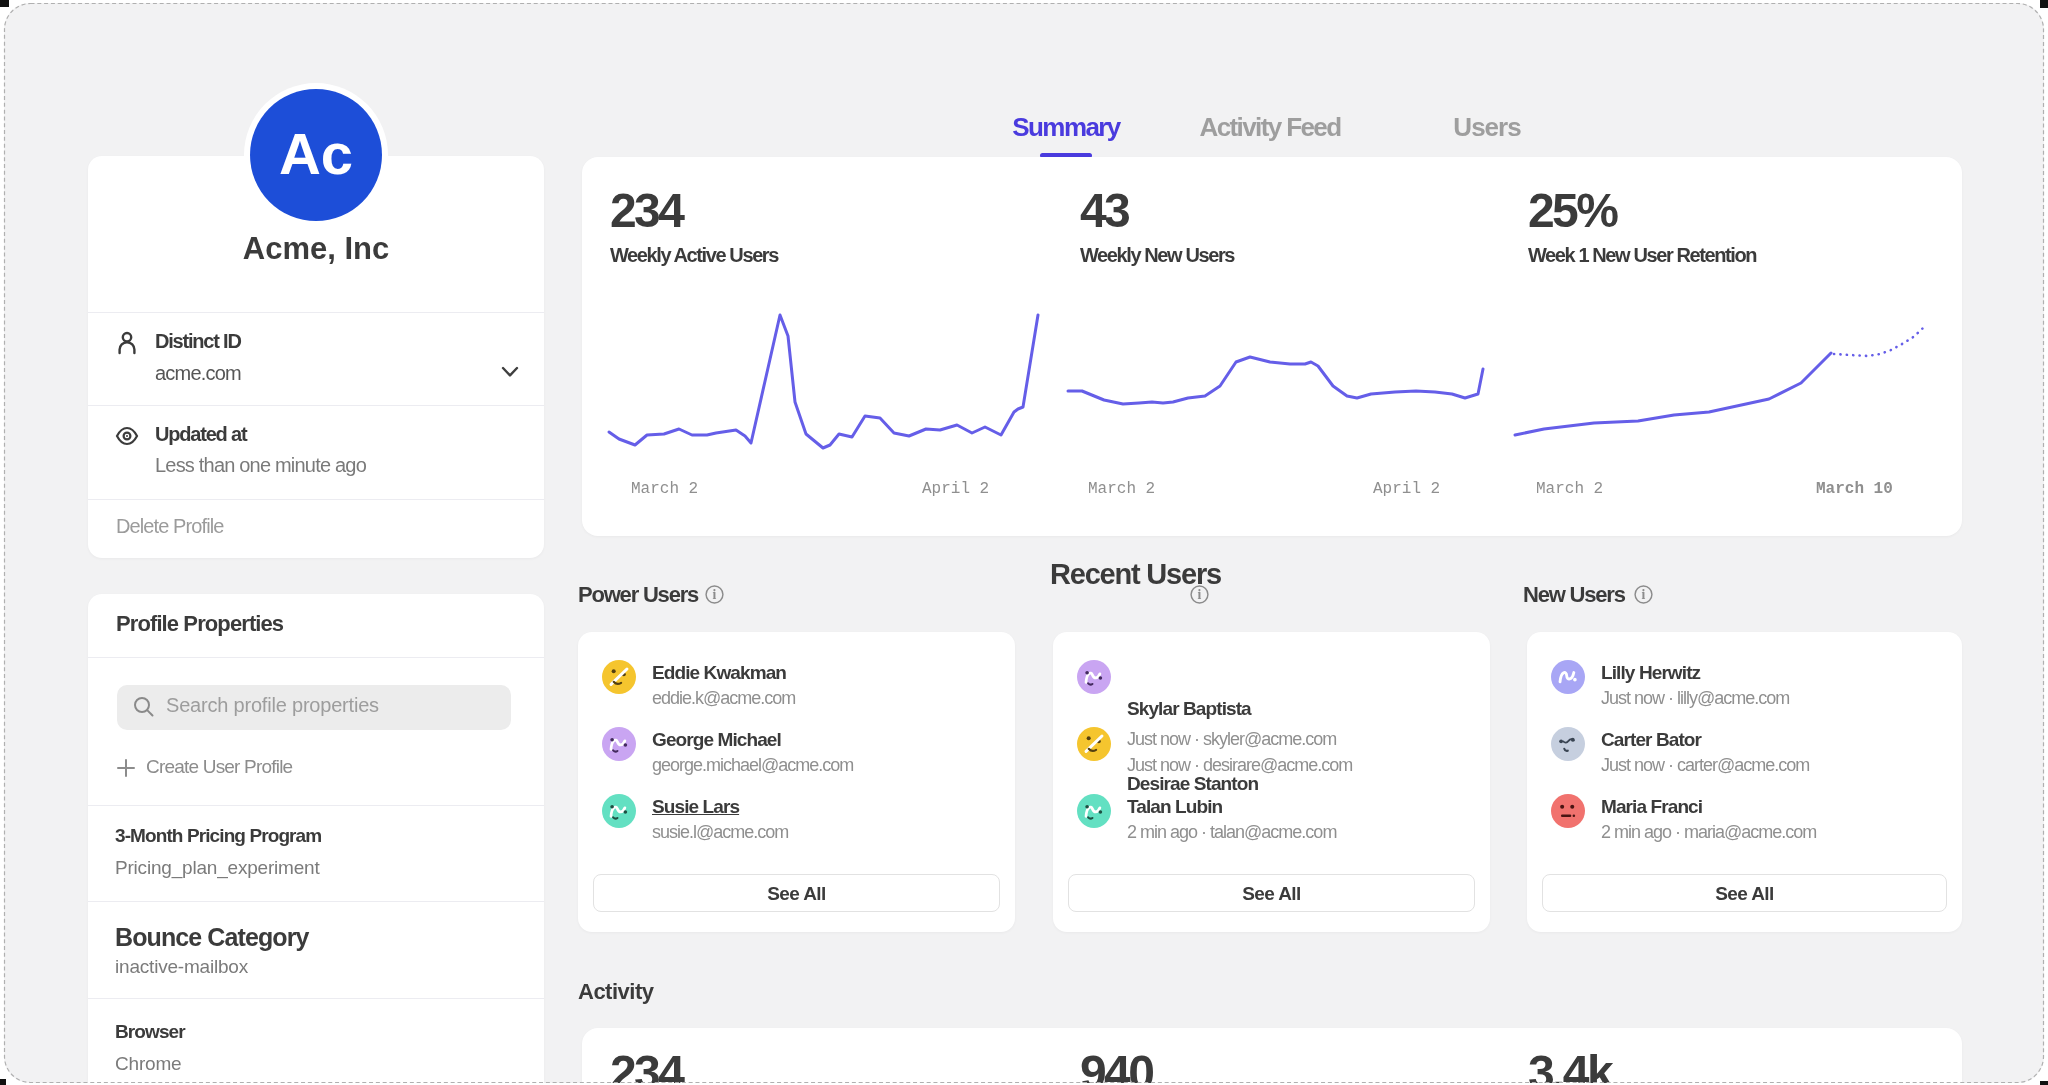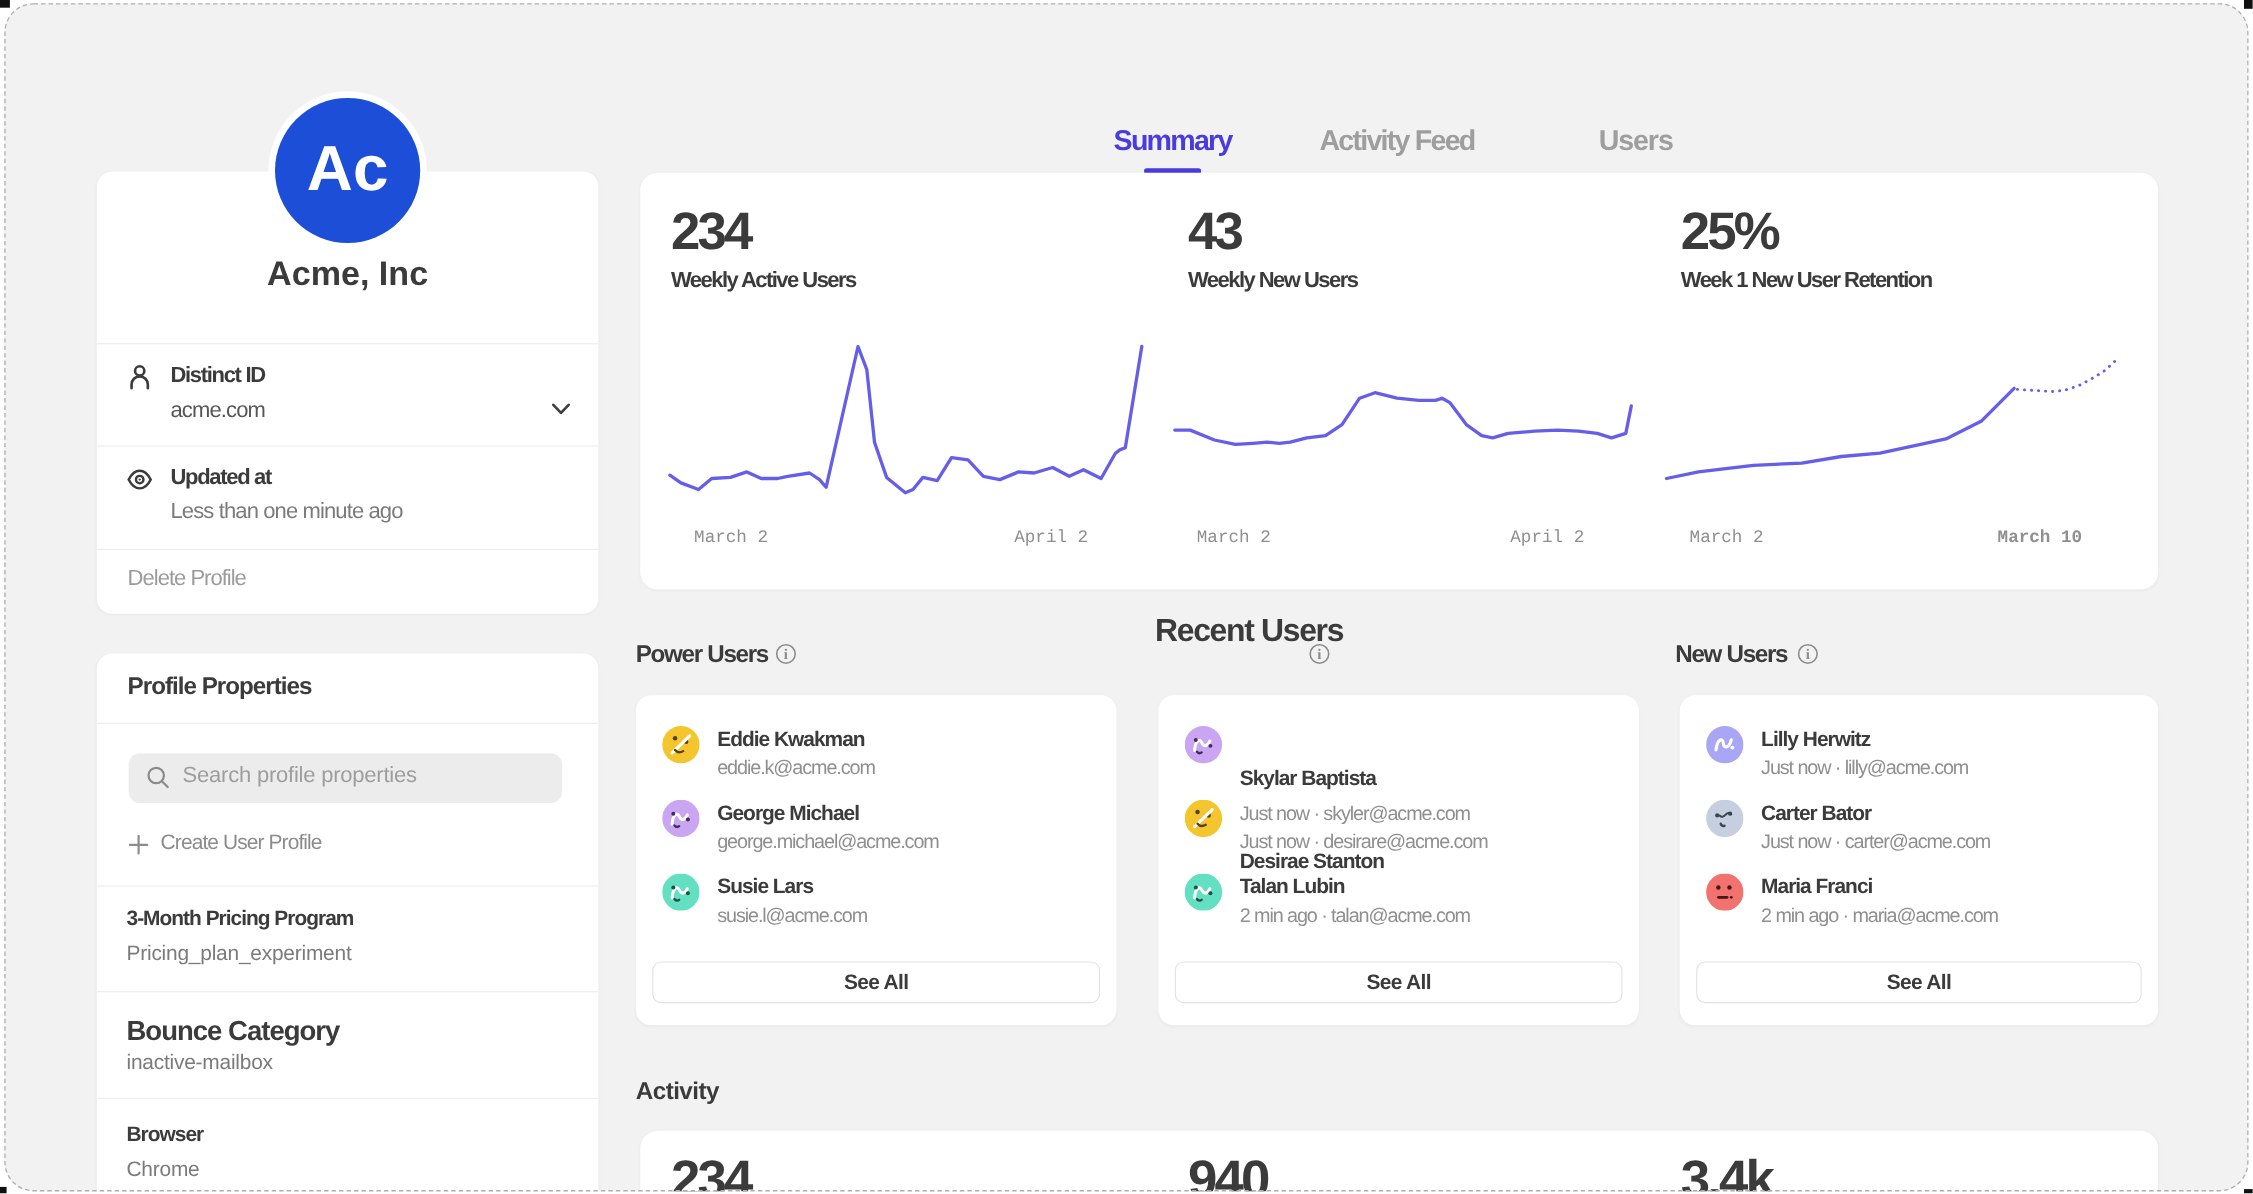--- a/index.html
+++ b/index.html
@@ -143,21 +143,21 @@
         </svg>
     <div class="abs dark b name" style="left:652px; top:729px;">George Michael</div>
     <div class="abs gray sub" style="left:652px; top:755px;">george.michael@acme.com</div>
     <svg class="abs" style="left:602px; top:794px;" width="34" height="34" viewBox="0 0 32 32">
           <circle cx="16" cy="16" r="16" fill="#63e0c2"></circle>
           <path d="M8.5,21 C9,12.5 13,10.5 14.5,14 C16,17.5 19,18.5 21.5,13" fill="none" stroke="#fff" stroke-width="2.6" stroke-linecap="round"></path>
           <circle cx="9.5" cy="12" r="1.7" fill="#1d4f42"></circle>
           <circle cx="22" cy="17" r="1.7" fill="#1d4f42"></circle>
           <path d="M10.5,22 Q12.5,24.2 14.5,22.6" fill="none" stroke="#1d4f42" stroke-width="2" stroke-linecap="round"></path>
         </svg>
-    <div class="abs dark b name" style="left:652px; top:796px;">Susie Lars</div>
+    <div class="abs dark b name" style="left:652px; top:796px;text-decoration:underline;">Susie Lars</div>
     <div class="abs gray sub" style="left:652px; top:822px;">susie.l@acme.com</div>
     <div class="seeall" style="left:593px; top:874px; width:407px;">See All</div>
 
     <svg class="abs" style="left:1077px; top:660px;" width="34" height="34" viewBox="0 0 32 32">
           <circle cx="16" cy="16" r="16" fill="#c9a5f2"></circle>
           <path d="M8.5,21 C9,12.5 13,10.5 14.5,14 C16,17.5 19,18.5 21.5,13" fill="none" stroke="#fff" stroke-width="2.6" stroke-linecap="round"></path>
           <circle cx="9.5" cy="12" r="1.7" fill="#432a5e"></circle>
           <circle cx="22" cy="17" r="1.7" fill="#432a5e"></circle>
           <path d="M10.5,22 Q12.5,24.2 14.5,22.6" fill="none" stroke="#432a5e" stroke-width="2" stroke-linecap="round"></path>
         </svg>

